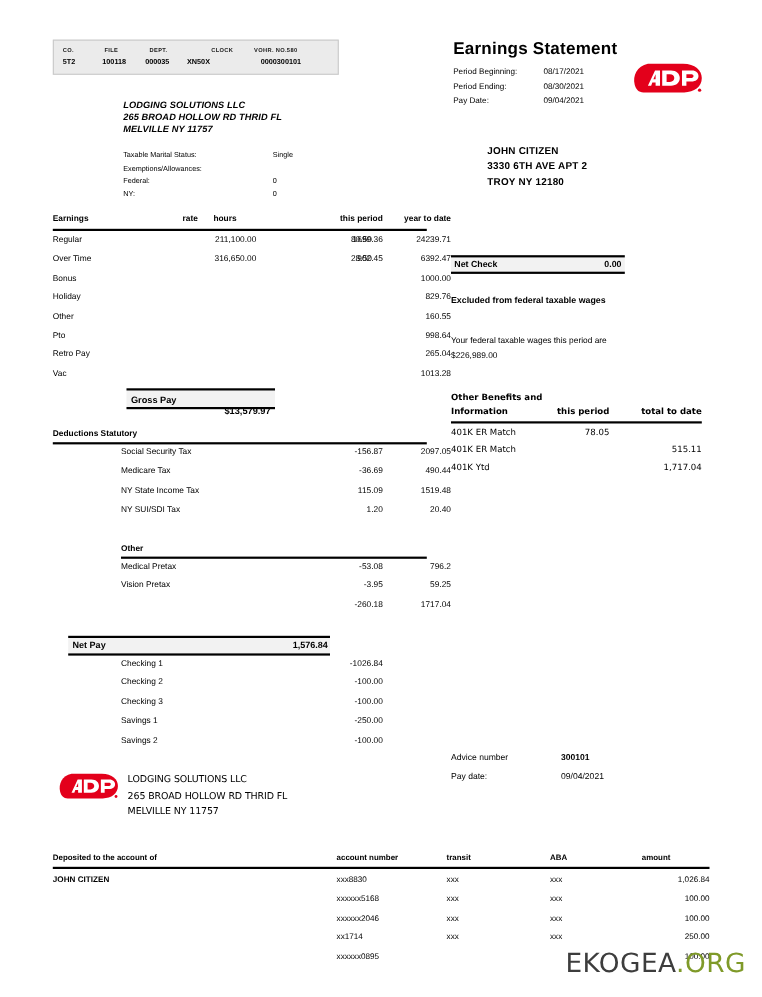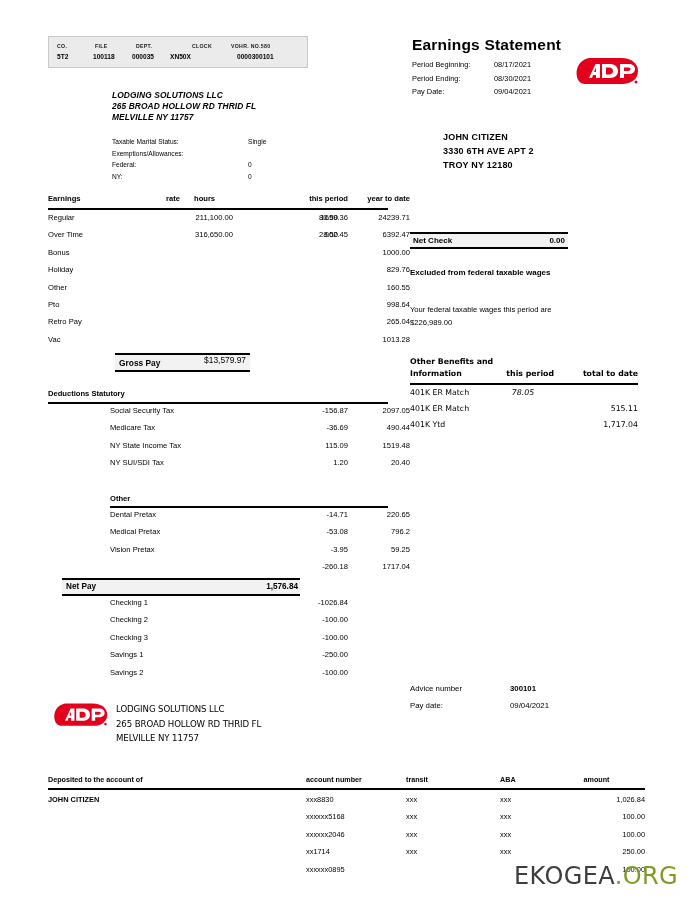--- a/index.html
+++ b/index.html
@@ -143,21 +143,21 @@
   .gross {
     position: absolute;
     left: 115px;
     width: 135px;
     height: 15px;
     background: #f2f2f2;
     border-top: 2.5px solid #000;
     border-bottom: 2.5px solid #000;
   }
   .gross .g-label { position: absolute; left: 4px; top: 2.5px; font-size: 8.4px; font-weight: bold; }
-  .gross .g-val { position: absolute; right: 4px; top: 0; font-size: 8.4px; font-weight: normal; }
+  .gross .g-val { position: absolute; right: 4px; top: 13px; font-size: 8.4px; font-weight: bold; }
 
   .netpay {
     position: absolute;
     left: 62px;
     width: 238px;
     height: 14px;
     background: #f2f2f2;
     border-top: 2.2px solid #000;
     border-bottom: 2.2px solid #000;
   }
@@ -200,21 +200,21 @@
     font-weight: bold;
     font-family: "DejaVu Sans", sans-serif;
   }
   .benefits .brow {
     position: relative;
     height: 16.2px;
     font-size: 7.8px;
     font-family: "DejaVu Sans", sans-serif;
   }
   .benefits .brow .bl { position: absolute; left: 0; }
-  .benefits .brow .bp { position: absolute; left: 82px; width: 62px; text-align: center; font-style: italic; }
+  .benefits .brow .bp { position: absolute; left: 82px; width: 62px; text-align: right; }
   .benefits .brow .bt { position: absolute; left: 150px; width: 78px; text-align: right; }
 
   .advice { position: absolute; left: 410px; top: 684px; width: 230px; font-size: 7.8px; }
   .advice .arow { position: relative; height: 17px; }
   .advice .al { position: absolute; left: 0; }
   .advice .av { position: absolute; left: 100px; }
   .advice .av.b { font-weight: bold; }
 
   
   .employer-bot {
@@ -410,25 +410,20 @@
       <span class="c-this">1.20</span>
       <span class="c-ytd">20.40</span>
     </div>
   </div>
 
   <div class="t b" style="left:110px; top:494px;">Other</div>
   <div class="rule" style="left:110px; top:506px; width:278px; height:2.2px;"></div>
 
   <div class="lcol" style="top:510px;">
     <div class="erow">
-      <span class="c-label-ind">Dental Pretax</span>
-      <span class="c-this">-14.71</span>
-      <span class="c-ytd">220.65</span>
-    </div>
-    <div class="erow">
       <span class="c-label-ind">Medical Pretax</span>
       <span class="c-this">-53.08</span>
       <span class="c-ytd">796.2</span>
     </div>
     <div class="erow">
       <span class="c-label-ind">Vision Pretax</span>
       <span class="c-this">-3.95</span>
       <span class="c-ytd">59.25</span>
     </div>
     <div class="erow">

